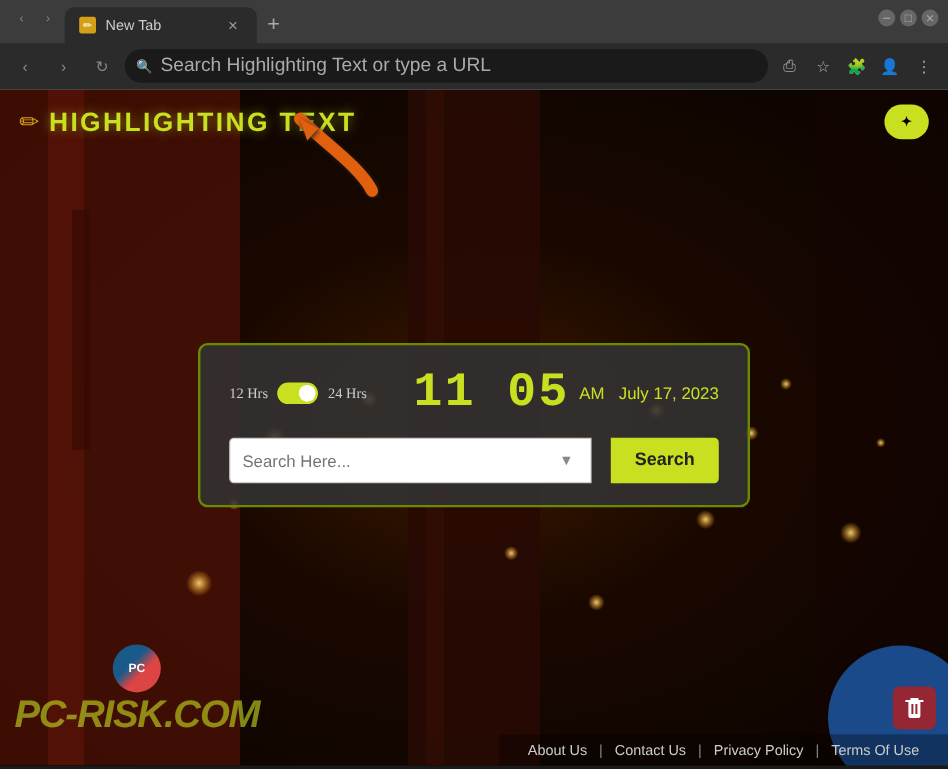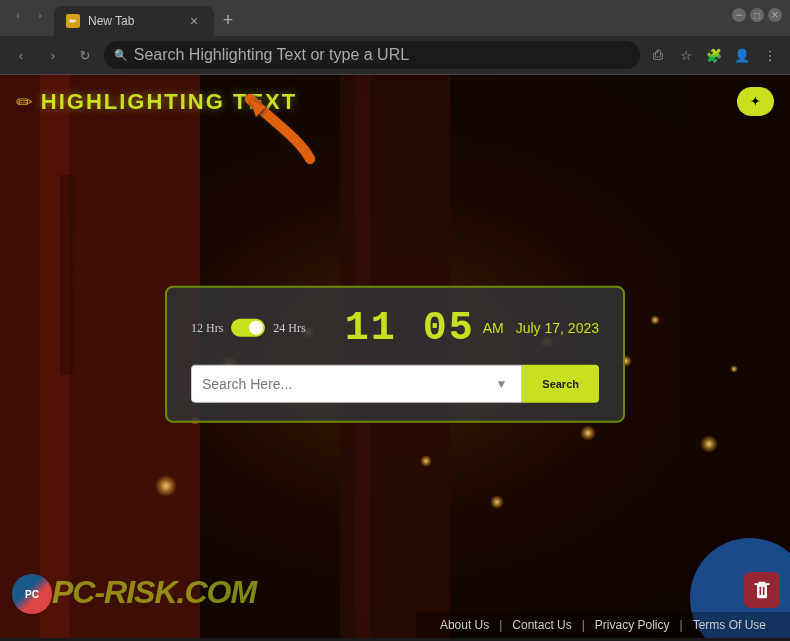--- a/index.html
+++ b/index.html
@@ -267,21 +267,21 @@
     }
     .clock-date {
       color: #c8e020;
       font-size: 14px;
       margin-left: 4px;
     }
 
     .search-row {
       display: flex;
       align-items: center;
-      gap: 0;
+      gap: 16px;
     }
 
     .search-input-wrap {
       flex: 1;
       background: white;
       border-radius: 4px 0 0 4px;
       height: 38px;
       display: flex;
       align-items: center;
       padding: 0 10px;
@@ -304,34 +304,36 @@
       cursor: pointer;
       padding: 4px;
     }
 
     .search-btn {
       background: #c8e020;
       color: #222;
       border: none;
       height: 38px;
       padding: 0 20px;
-      font-size: 11px;
+      font-size: 15px;
       font-weight: bold;
       cursor: pointer;
       border-radius: 0 4px 4px 0;
     }
 
     
     .bottom-watermark {
       position: absolute;
       bottom: 18px;
       left: 0;
       z-index: 10;
       padding: 6px 12px;
       display: flex;
+      align-items: center;
+      flex-direction: column;
     }
     .watermark-circle {
       width: 40px; height: 40px;
       border-radius: 50%;
       background: linear-gradient(135deg, #1a5a8a 40%, #d44 60%);
       display: flex; align-items: center; justify-content: center;
     }
     .watermark-text {
       font-size: 32px;
       font-weight: 900;

